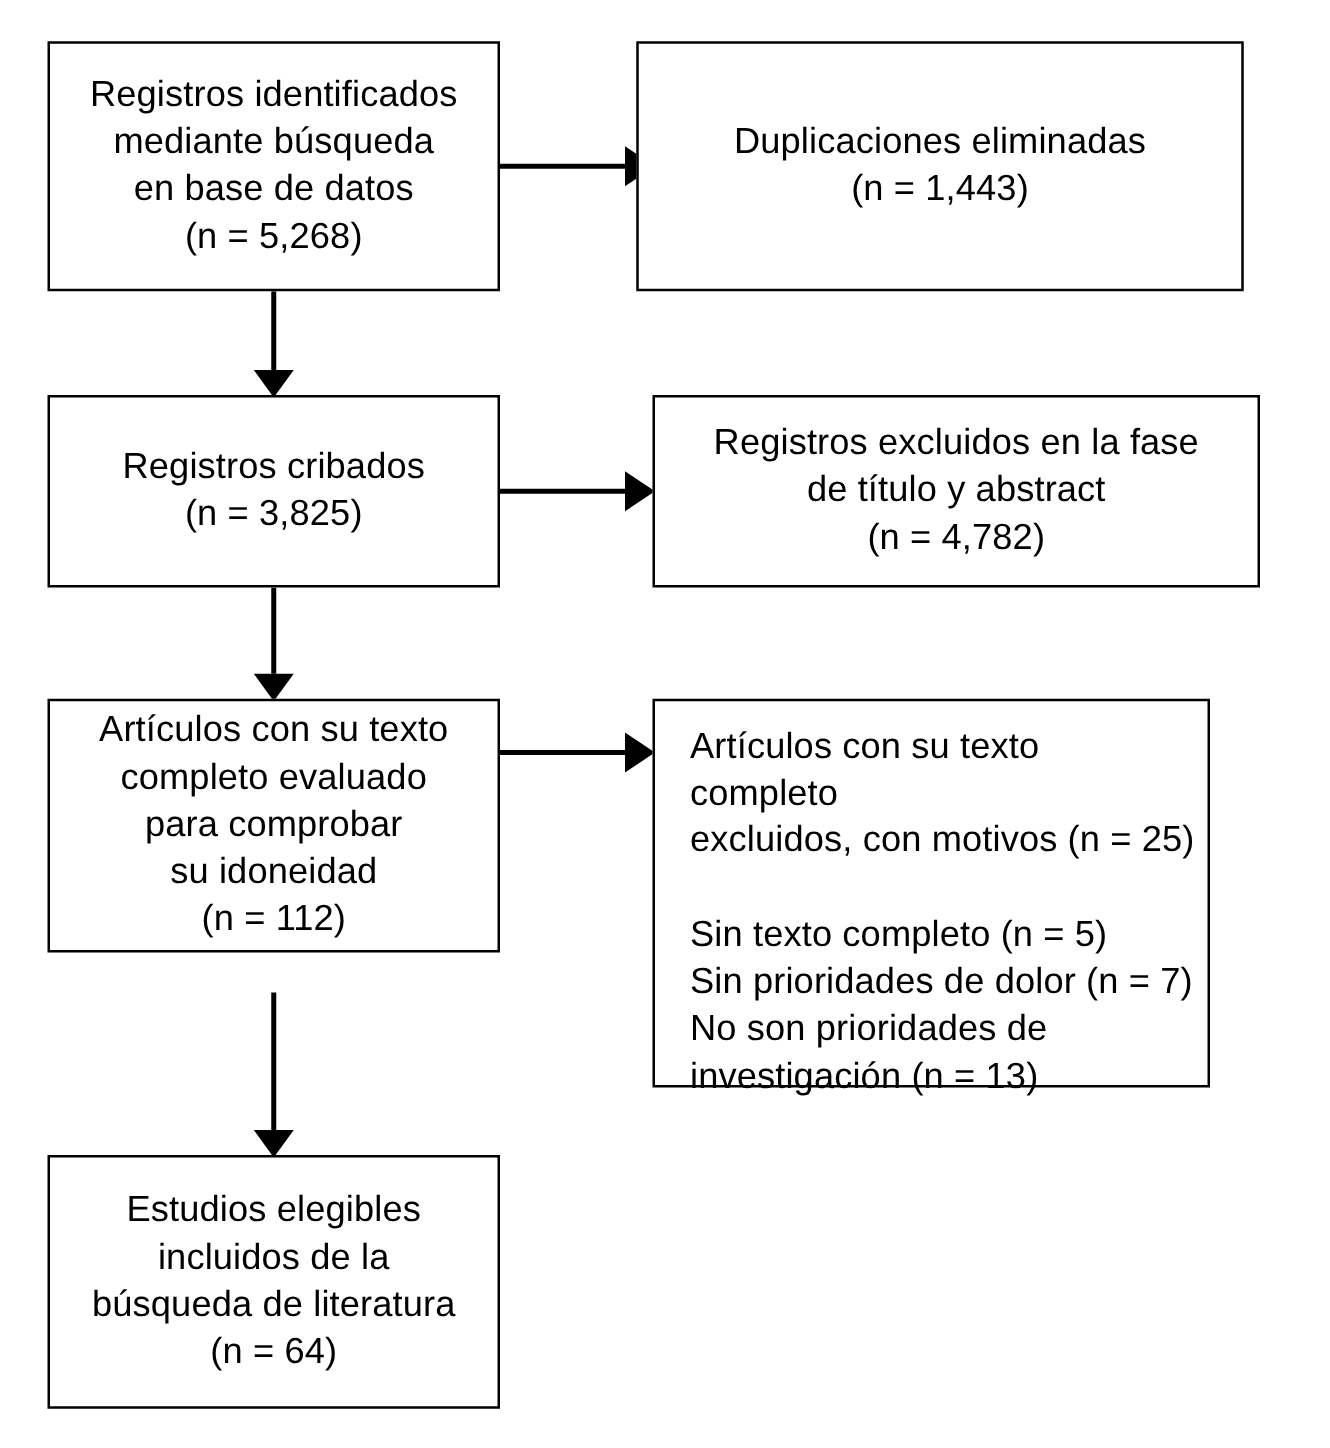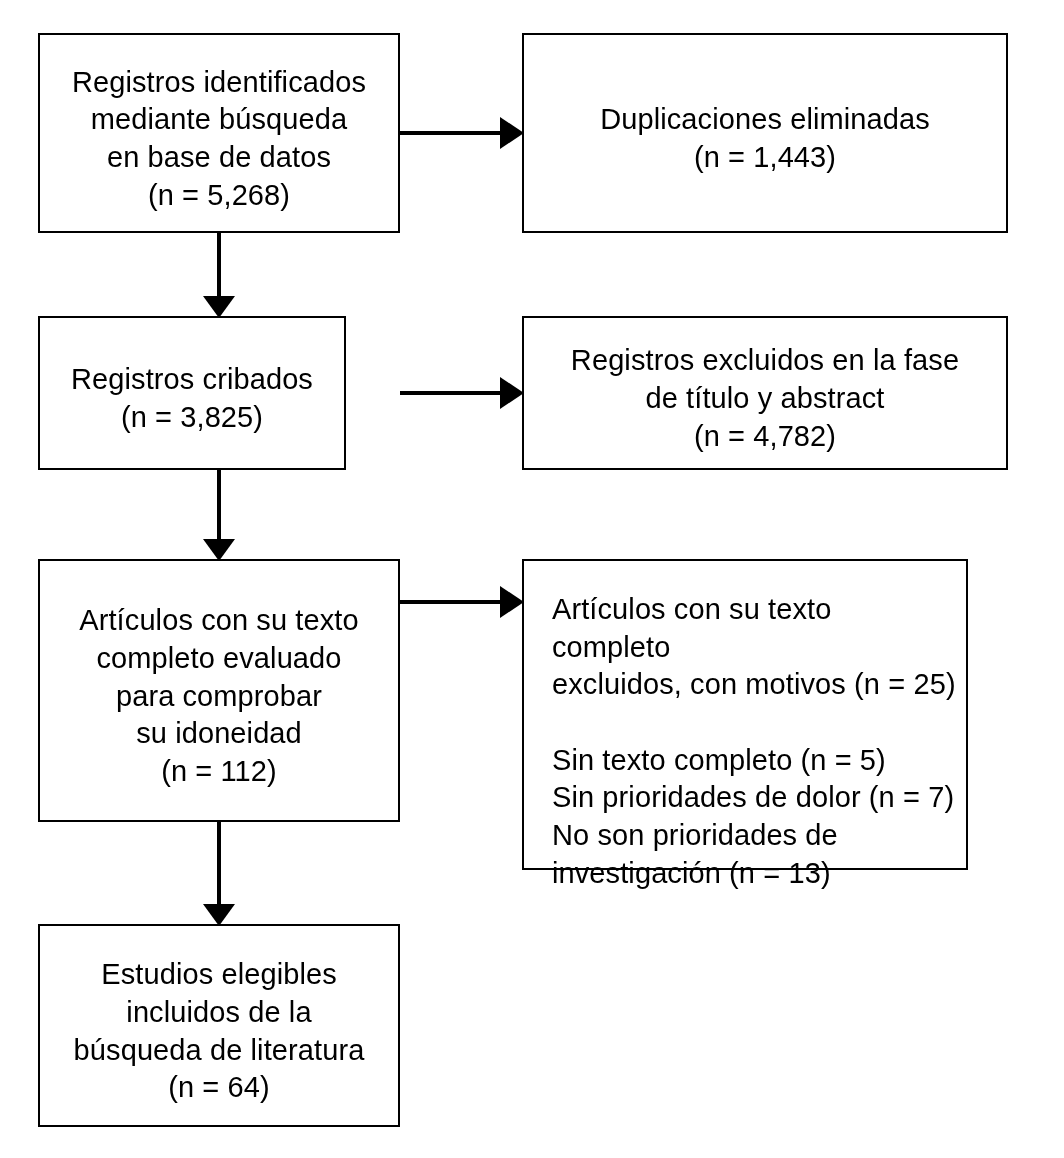--- a/index.html
+++ b/index.html
@@ -26,34 +26,33 @@
     justify-content: center;
     padding: 6px 10px;
   }
   .box-text {
     font-size: 29px;
     line-height: 1.30;
     color: #000000;
     text-align: center;
     white-space: pre-line;
     letter-spacing: 0.1px;
-    margin-top: 12px;
   }
   .box-text.left-align {
     text-align: left;
     width: 100%;
     padding-left: 18px;
     box-sizing: border-box;
   }
   
   #box-identified   { left: 38px;  top: 33px;   width: 362px; height: 200px; }
-  #box-duplicates   { left: 522px; top: 33px;   width: 486px; height: 200px; }
-  #box-screened     { left: 38px;  top: 316px;  width: 308px; height: 154px; }
+  #box-duplicates   { left: 509px; top: 33px;   width: 486px; height: 200px; }
+  #box-screened     { left: 38px;  top: 316px;  width: 362px; height: 154px; }
   #box-excluded-ta  { left: 522px; top: 316px;  width: 486px; height: 154px; }
-  #box-fulltext     { left: 38px;  top: 559px;  width: 362px; height: 263px; }
+  #box-fulltext     { left: 38px;  top: 559px;  width: 362px; height: 203px; }
   #box-excluded-ft  { left: 522px; top: 559px;  width: 446px; height: 311px; align-items: flex-start; padding-top: 18px; }
   #box-included     { left: 38px;  top: 924px;  width: 362px; height: 203px; }
 
   
   #connectors {
     position: absolute;
     left: 0;
     top: 0;
     width: 1064px;
     height: 1158px;

